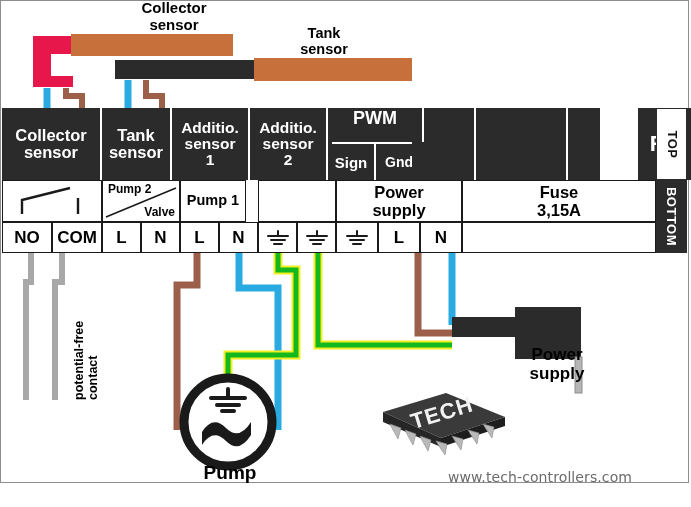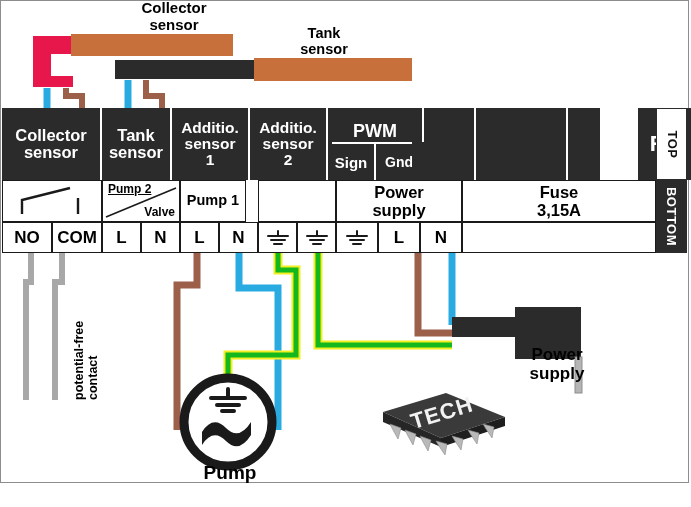--- a/index.html
+++ b/index.html
@@ -155,21 +155,21 @@
     </div>
 
     <div class="hdr sep" style="left:248px;top:0;width:78px;height:72px;font-size:15.5px;flex-direction:column;">
       <span>Additio.</span>
       <span>sensor</span>
       <span>2</span>
     </div>
 
     <div class="hdr" style="left:326px;top:0;width:94px;height:72px;"></div>
     <div class="abs" style="left:326px;top:0;width:94px;height:34px;color:#fff;font-weight:bold;
-                font-size:18px;display:flex;align-items:flex-end;justify-content:center;">
+                font-size:18px;display:flex;align-items:flex-start;justify-content:center;">
       <span>PWM</span>
     </div>
     <div class="abs" style="left:330px;top:34px;width:88px;height:2px;background:#fff;"></div>
     <div class="abs" style="left:326px;top:36px;width:46px;height:36px;color:#fff;font-weight:bold;
                 font-size:15px;display:flex;align-items:center;justify-content:center;">
       <span>Sign</span>
     </div>
     <div class="abs" style="left:372px;top:36px;width:2px;height:36px;background:#fff;"></div>
     <div class="abs" style="left:374px;top:36px;width:46px;height:36px;color:#fff;font-weight:bold;
                 font-size:14px;display:flex;align-items:center;justify-content:center;">
@@ -197,21 +197,21 @@
       <svg width="96" height="38" viewBox="0 0 96 38">
         <polyline points="18,32 18,18 66,6" fill="none" stroke="#1a1a1a" stroke-width="2.4"></polyline>
         <polyline points="74,32 74,16" fill="none" stroke="#1a1a1a" stroke-width="2.4"></polyline>
       </svg>
     </div>
 
     <div class="row2" style="left:100px;top:72px;width:78px;height:42px;position:absolute;">
       <svg width="74" height="38" viewBox="0 0 74 38" style="position:absolute;left:1px;top:1px;">
         <line x1="2" y1="35" x2="72" y2="6" stroke="#1a1a1a" stroke-width="1.6"></line>
       </svg>
-      <span style="position:absolute;left:5px;top:2px;font-size:12px;text-decoration:underline;">Pump 2</span>
+      <span style="position:absolute;left:5px;top:2px;font-size:12px;">Pump 2</span>
       <span style="position:absolute;right:4px;bottom:2px;font-size:12px;text-align:right;">Valve</span>
     </div>
 
     <div class="row2" style="left:178px;top:72px;width:66px;height:42px;font-size:14.5px;">
       <span>Pump 1</span>
     </div>
 
     <div class="row2" style="left:256px;top:72px;width:78px;height:42px;"></div>
 
     <div class="row2" style="left:334px;top:72px;width:126px;height:42px;font-size:16.5px;flex-direction:column;">
@@ -289,13 +289,14 @@
 
   <div class="ttl" id="lbl-pump">
     <span>Pump</span>
   </div>
 
   <div class="ttl" id="lbl-psu">
     <div>Power</div>
     <div>supply</div>
   </div>
 
+  <div id="site">www.tech-controllers.com</div>
 </div>
 
 </body></html>

